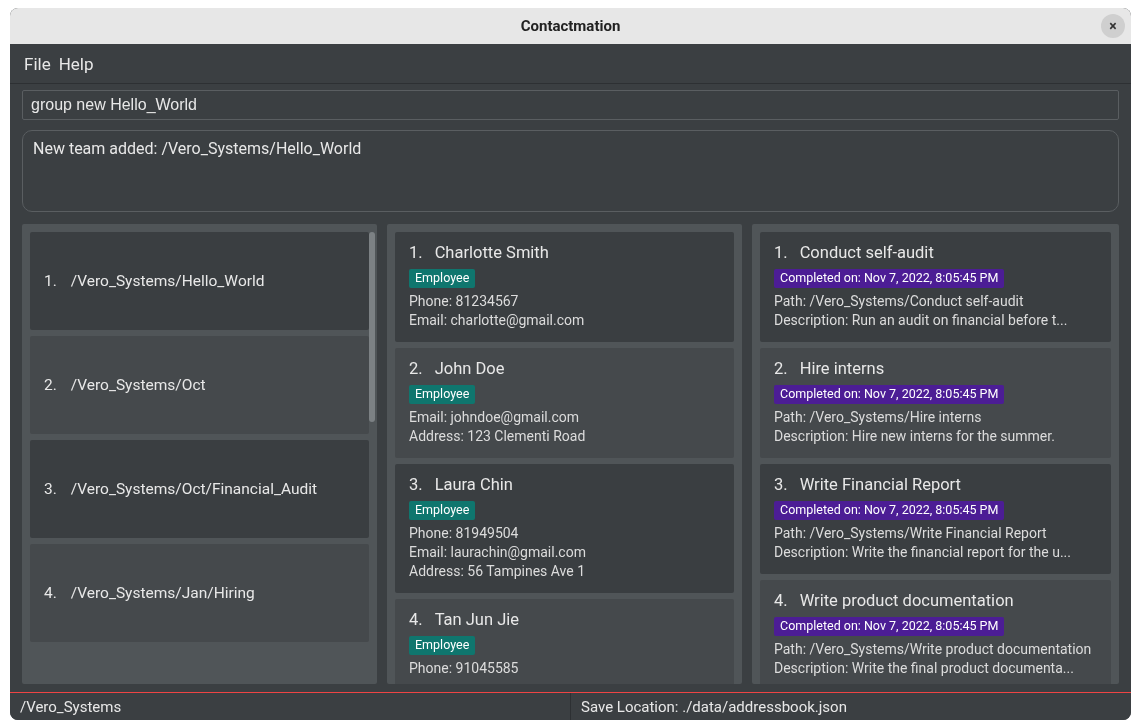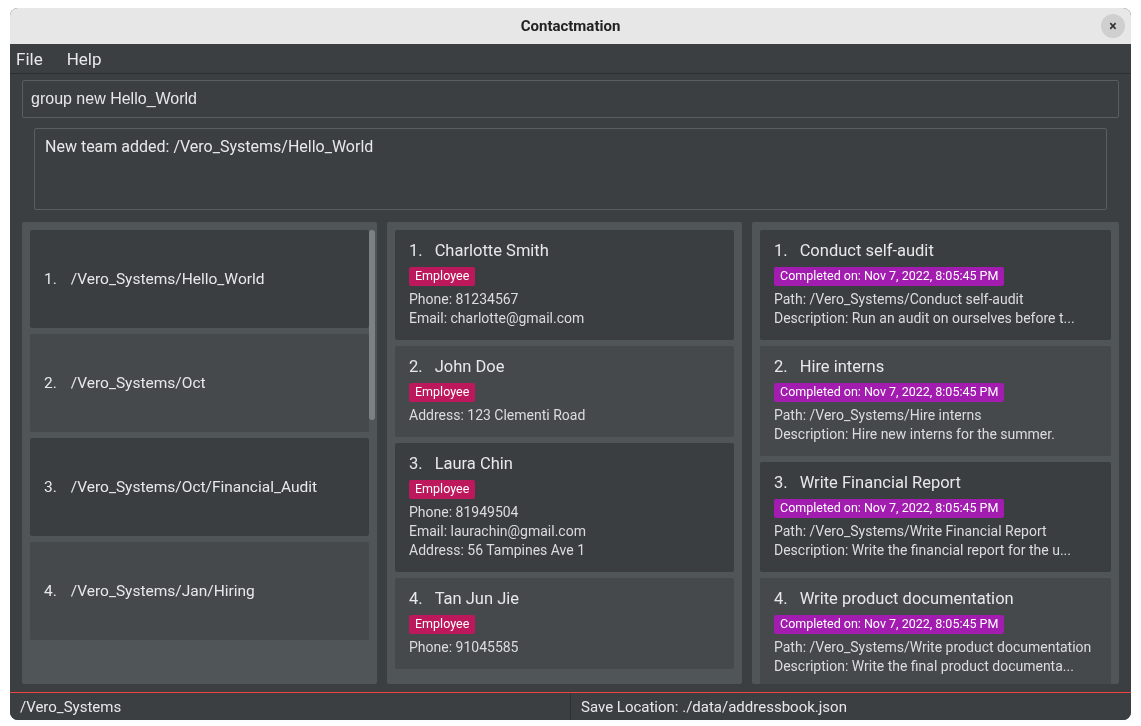--- a/index.html
+++ b/index.html
@@ -42,46 +42,46 @@
       display: flex;
       align-items: center;
       justify-content: center;
       font-size: 14px;
       cursor: pointer;
       color: #333;
       font-weight: 700;
     }
     .menubar {
       background: #3b3f42;
-      height: 30px;
-      display: flex;
-      align-items: center;
-      padding: 0 6px;
-      gap: 24px;
+      height: 40px;
+      display: flex;
+      align-items: center;
+      padding: 0 14px;
+      gap: 8px;
       color: #e8e8e8;
       font-size: 17px;
       border-bottom: 1px solid #2d3033;
     }
     .menubar span { cursor: pointer; }
     .command-input {
       margin: 6px 12px 0;
       background: #3b3f42;
       border: 1px solid #5a5e61;
       border-radius: 2px;
-      height: 38px;
+      height: 30px;
       color: #e8e8e8;
       font-size: 16px;
       padding: 0 8px;
       outline: none;
     }
     .output-area {
-      margin: 10px 24px 8px;
+      margin: 10px 12px 8px;
       background: #3b3f42;
       border: 1px solid #5a5e61;
-      border-radius: 2px;
+      border-radius: 10px;
       height: 82px;
       color: #e8e8e8;
       font-size: 16px;
       padding: 8px 10px;
     }
     .columns {
       display: flex;
       gap: 10px;
       padding: 4px 12px 8px;
       flex: 1;
@@ -141,22 +141,22 @@
       margin-bottom: 4px;
     }
     .badge {
       display: inline-block;
       font-size: 12.5px;
       padding: 1px 6px;
       border-radius: 2px;
       margin-bottom: 4px;
       color: #fff;
     }
-    .badge-employee { background: #be185d; }
-    .badge-completed { background: #a21caf; }
+    .badge-employee { background: #0f766e; }
+    .badge-completed { background: #4c1d95; }
     .task-card {
       background: #3a3e41;
       border-radius: 2px;
       margin-bottom: 6px;
       padding: 10px 14px 12px;
       color: #dcdcdc;
       font-size: 14px;
       line-height: 1.35;
       cursor: pointer;
     }
@@ -243,20 +243,21 @@
         <span class="badge badge-employee">Employee</span>
         <div>Phone: 81234567</div>
         <div>Email: charlotte@gmail.com</div>
       </div>
       <div class="person-card">
         <div class="person-head">
           <span>2.</span>
           <span>John Doe</span>
         </div>
         <span class="badge badge-employee">Employee</span>
+        <div>Email: johndoe@gmail.com</div>
         <div>Address: 123 Clementi Road</div>
       </div>
       <div class="person-card">
         <div class="person-head">
           <span>3.</span>
           <span>Laura Chin</span>
         </div>
         <span class="badge badge-employee">Employee</span>
         <div>Phone: 81949504</div>
         <div>Email: laurachin@gmail.com</div>
@@ -275,21 +276,21 @@
     </div>
 
     <div class="col">
       <div class="task-card">
         <div class="task-head">
           <span>1.</span>
           <span>Conduct self-audit</span>
         </div>
         <span class="badge badge-completed">Completed on: Nov 7, 2022, 8:05:45 PM</span>
         <div>Path: /Vero_Systems/Conduct self-audit</div>
-        <div class="ellipsis">Description: Run an audit on ourselves before t...</div>
+        <div class="ellipsis">Description: Run an audit on financial before t...</div>
       </div>
       <div class="task-card">
         <div class="task-head">
           <span>2.</span>
           <span>Hire interns</span>
         </div>
         <span class="badge badge-completed">Completed on: Nov 7, 2022, 8:05:45 PM</span>
         <div>Path: /Vero_Systems/Hire interns</div>
         <div class="ellipsis">Description: Hire new interns for the summer.</div>
       </div>

